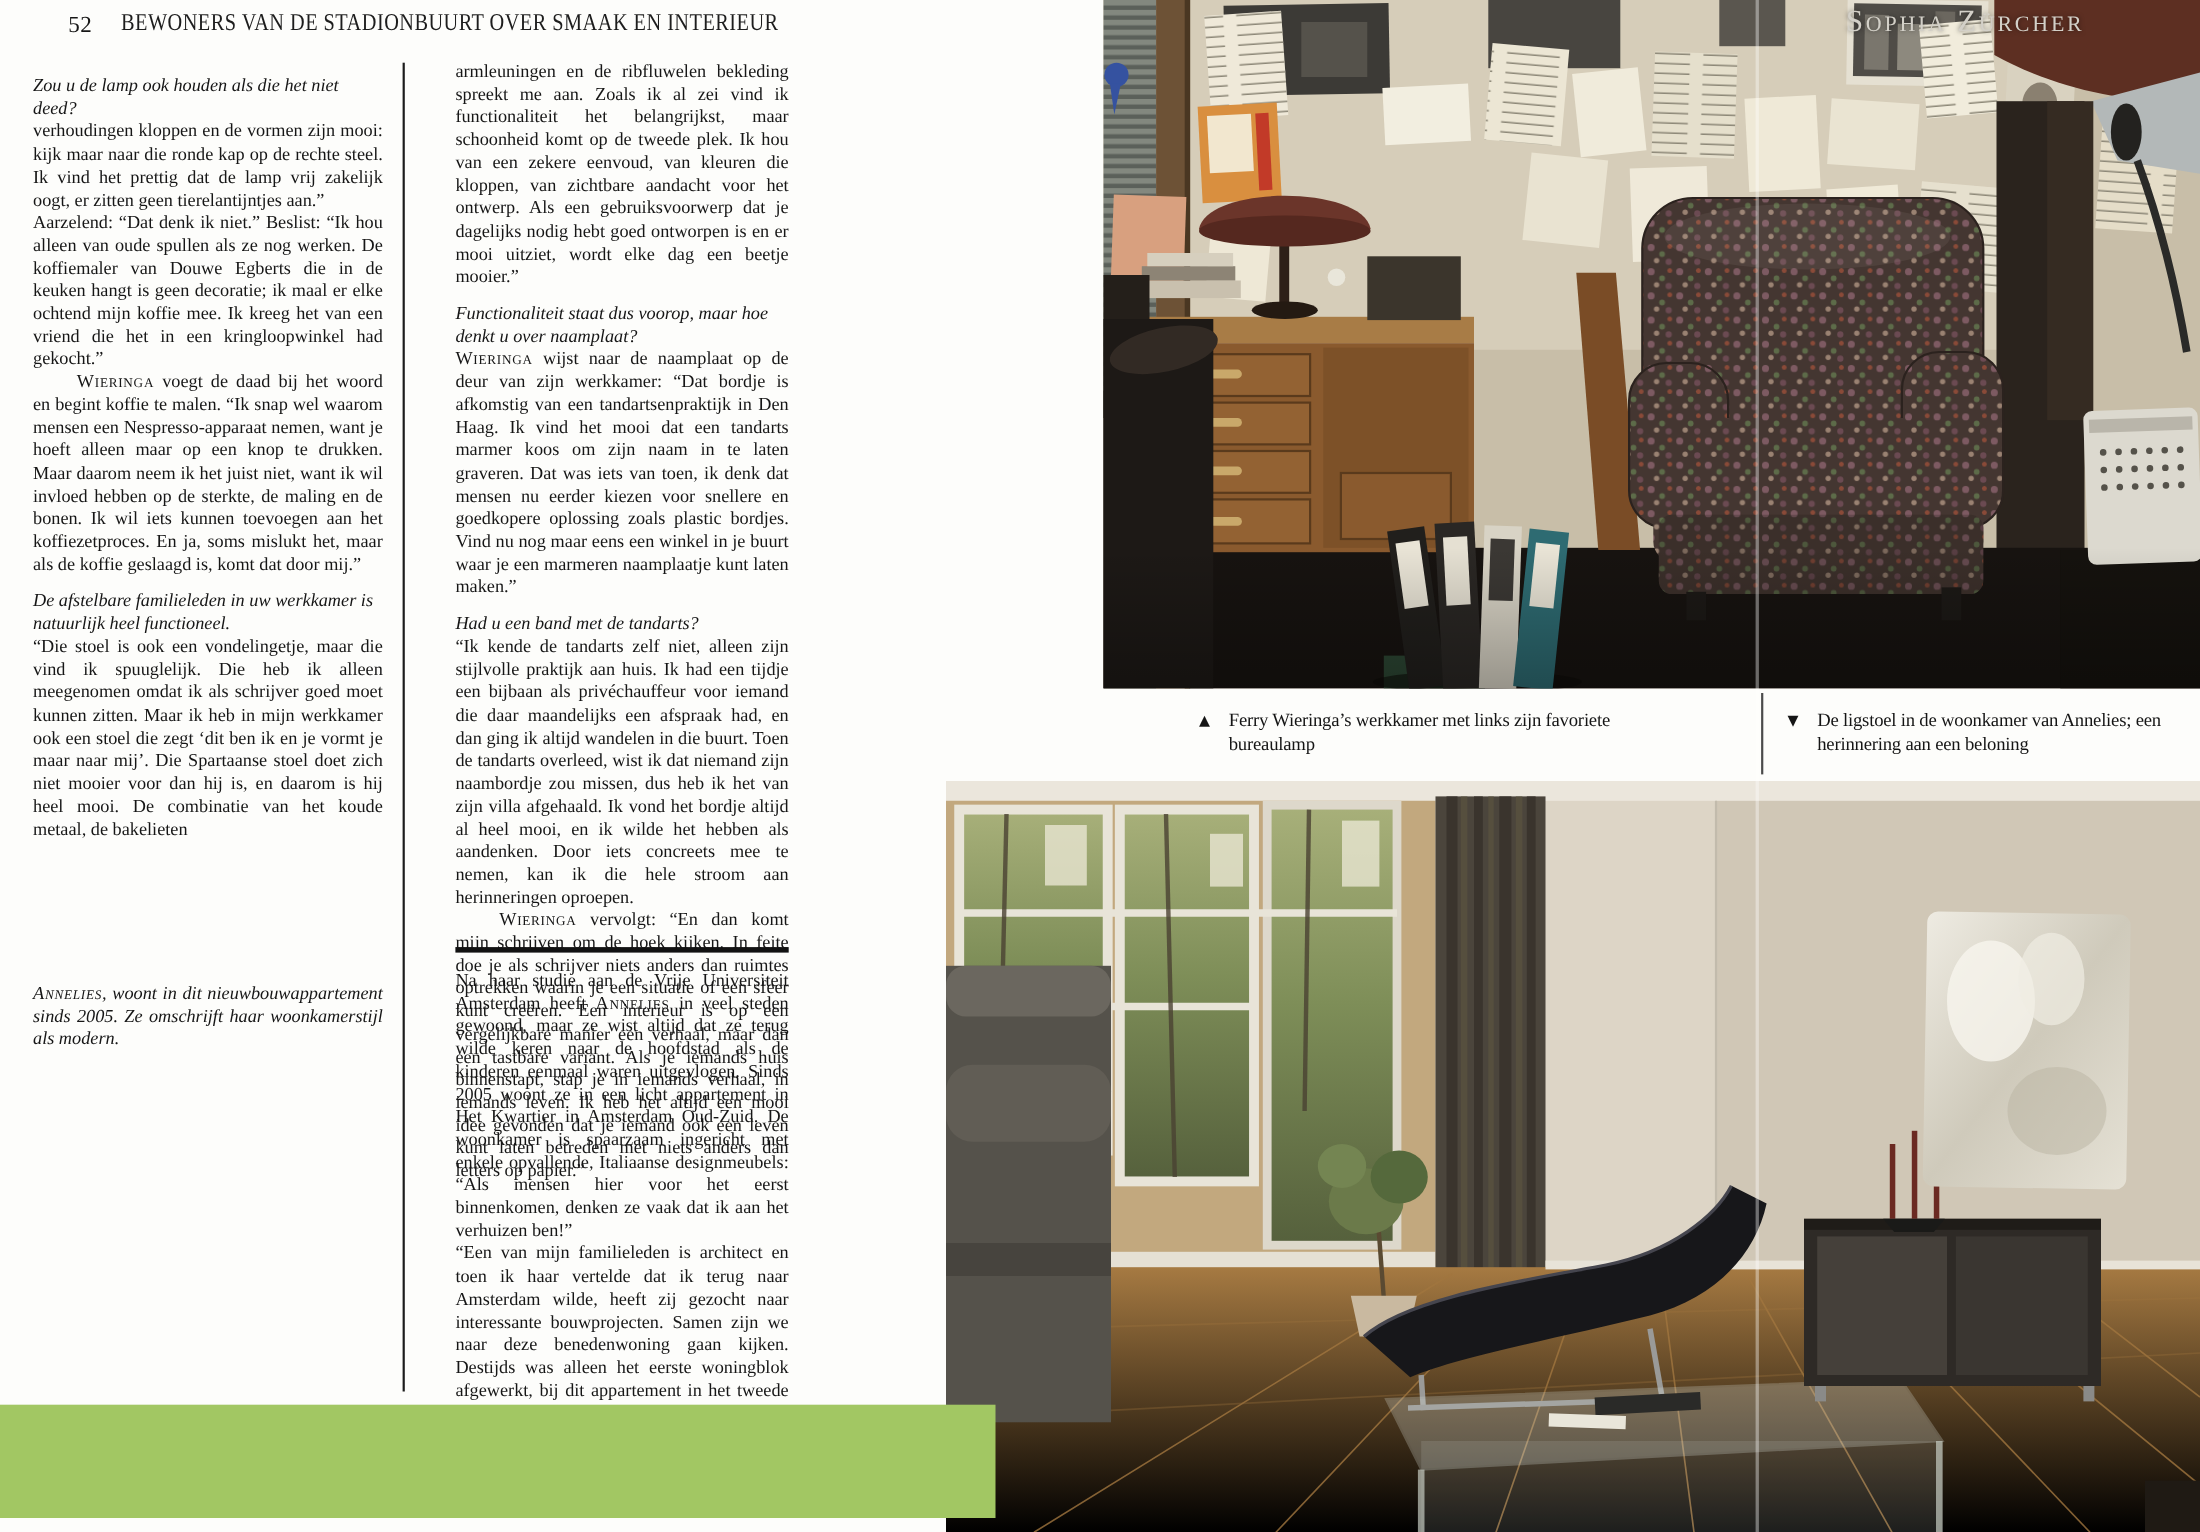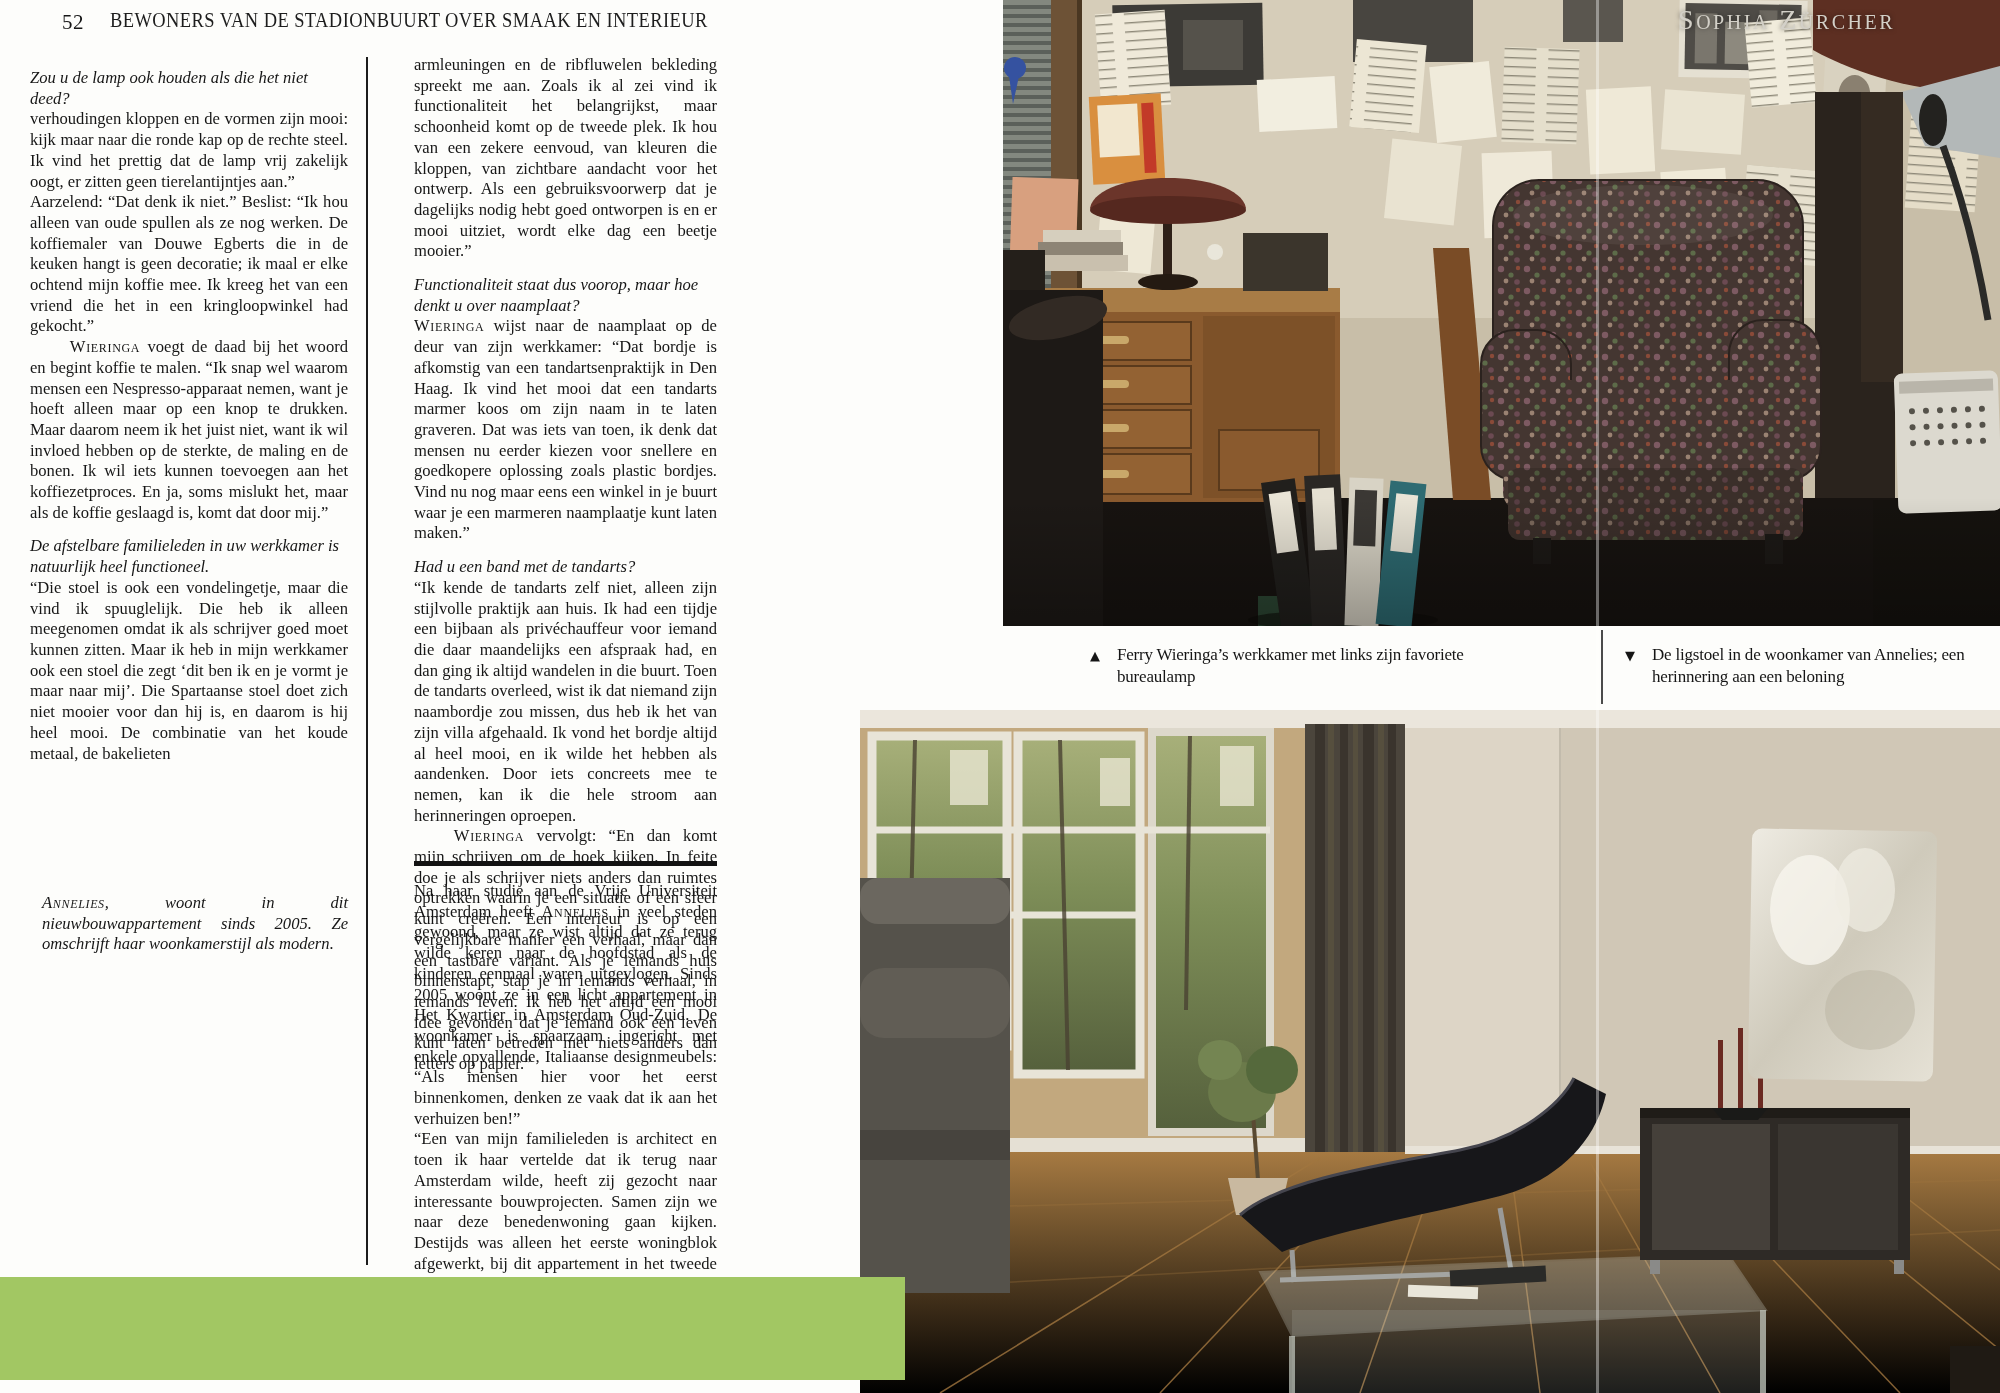--- a/index.html
+++ b/index.html
@@ -23,21 +23,21 @@
   .col{position:absolute;font-size:16.6px;line-height:20.7px;}
   .col-left{left:30px;top:55px;width:318px;}
   .col-mid-top{left:414px;top:55px;width:303px;}
   .col-mid-bottom{left:414px;top:861px;width:303px;}
   .col-left-intro{left:30px;top:893px;width:318px;}
   .blk{margin:0;}
   .blk.p,.blk.pi{text-align:justify;}
   .blk.pi{text-indent:2.4em;}
   .blk.q{font-style:italic;margin-top:13px;}
   .blk.rule{height:0;border-top:5px solid #121212;margin-bottom:15px;}
-  .blk.intro{font-style:italic;text-align:justify;margin-left:12px;}
+  .blk.intro{font-style:italic;text-align:justify;}
   .sc{font-variant:small-caps;letter-spacing:.04em;}
   .i{}
   .colrule{position:absolute;left:366px;top:57px;width:2px;height:1208px;background:#1c1c1c;}
   
   .photo{position:absolute;z-index:1;}
   .photo svg{display:block;}
   .photo-top{left:1003px;top:0;}
   .photo-bottom{left:860px;top:710px;}
   .gutter{position:absolute;left:1596px;top:0;width:3px;height:1393px;background:rgba(255,255,255,.38);z-index:8;}
   

